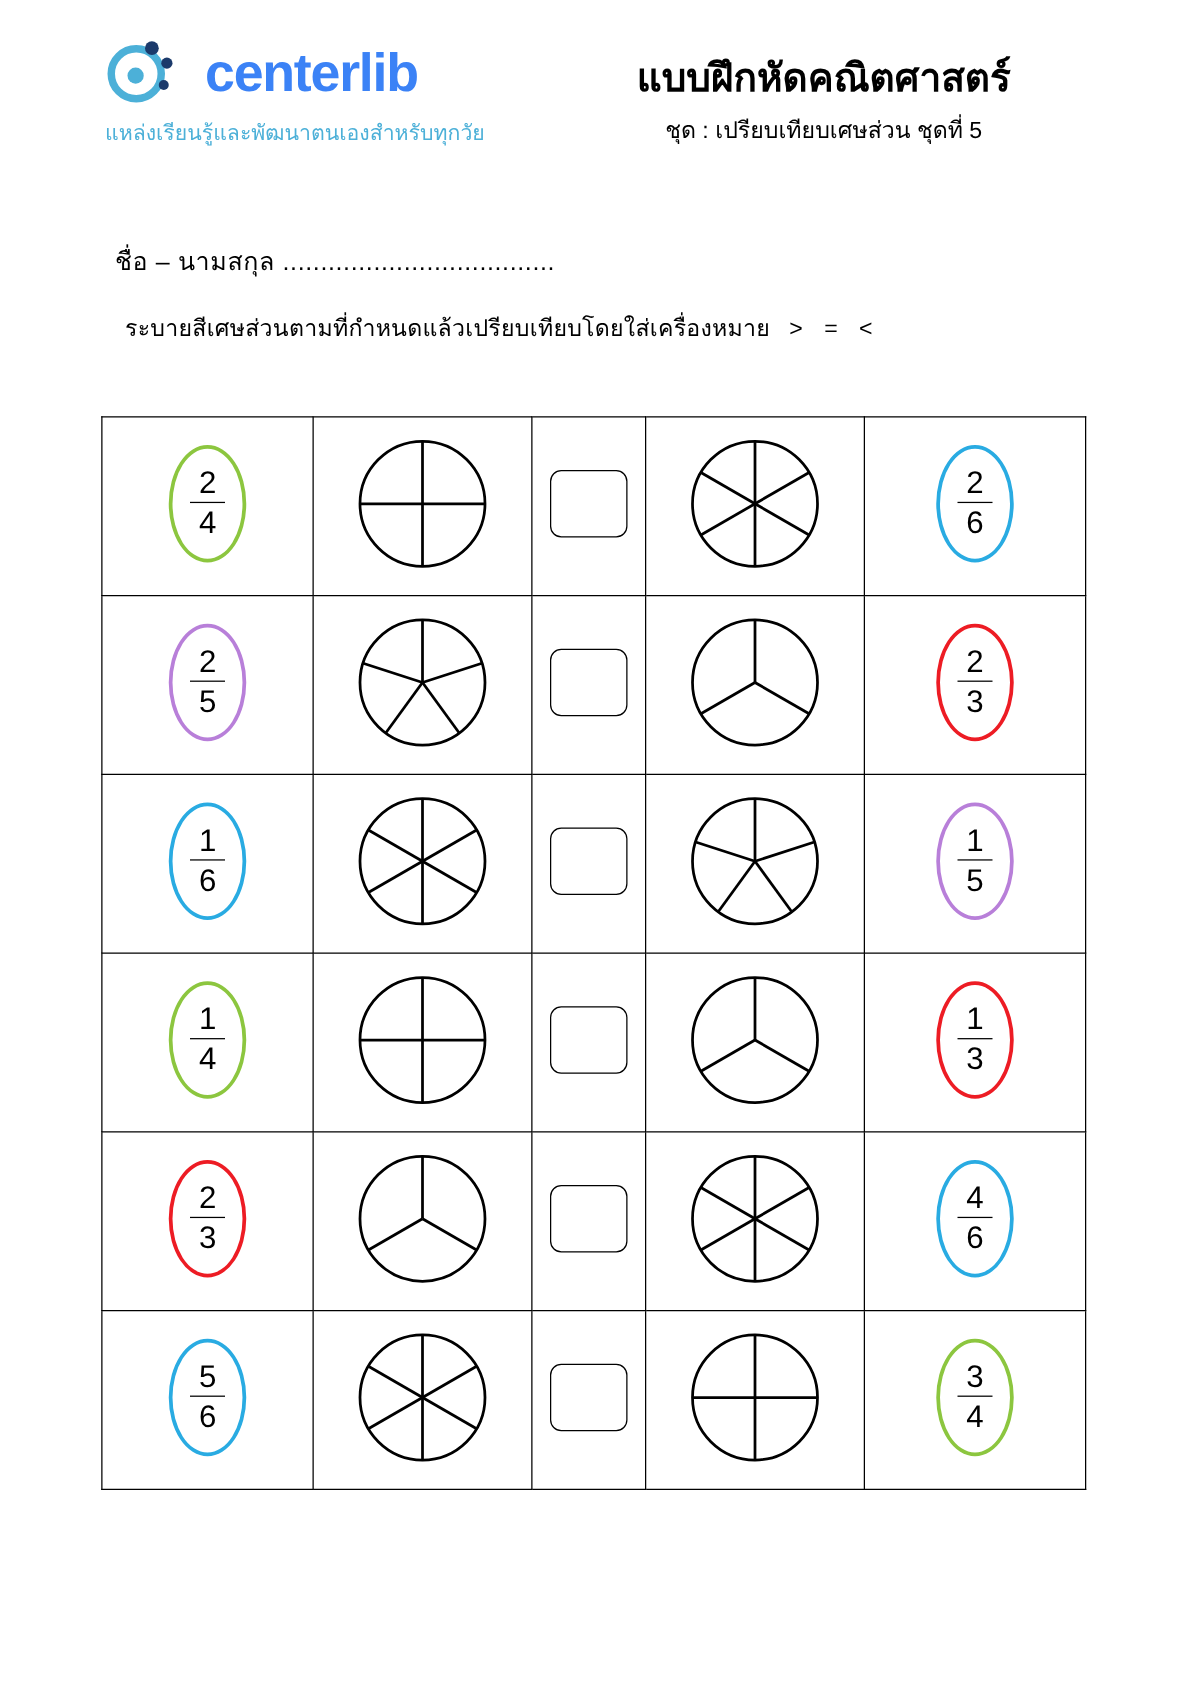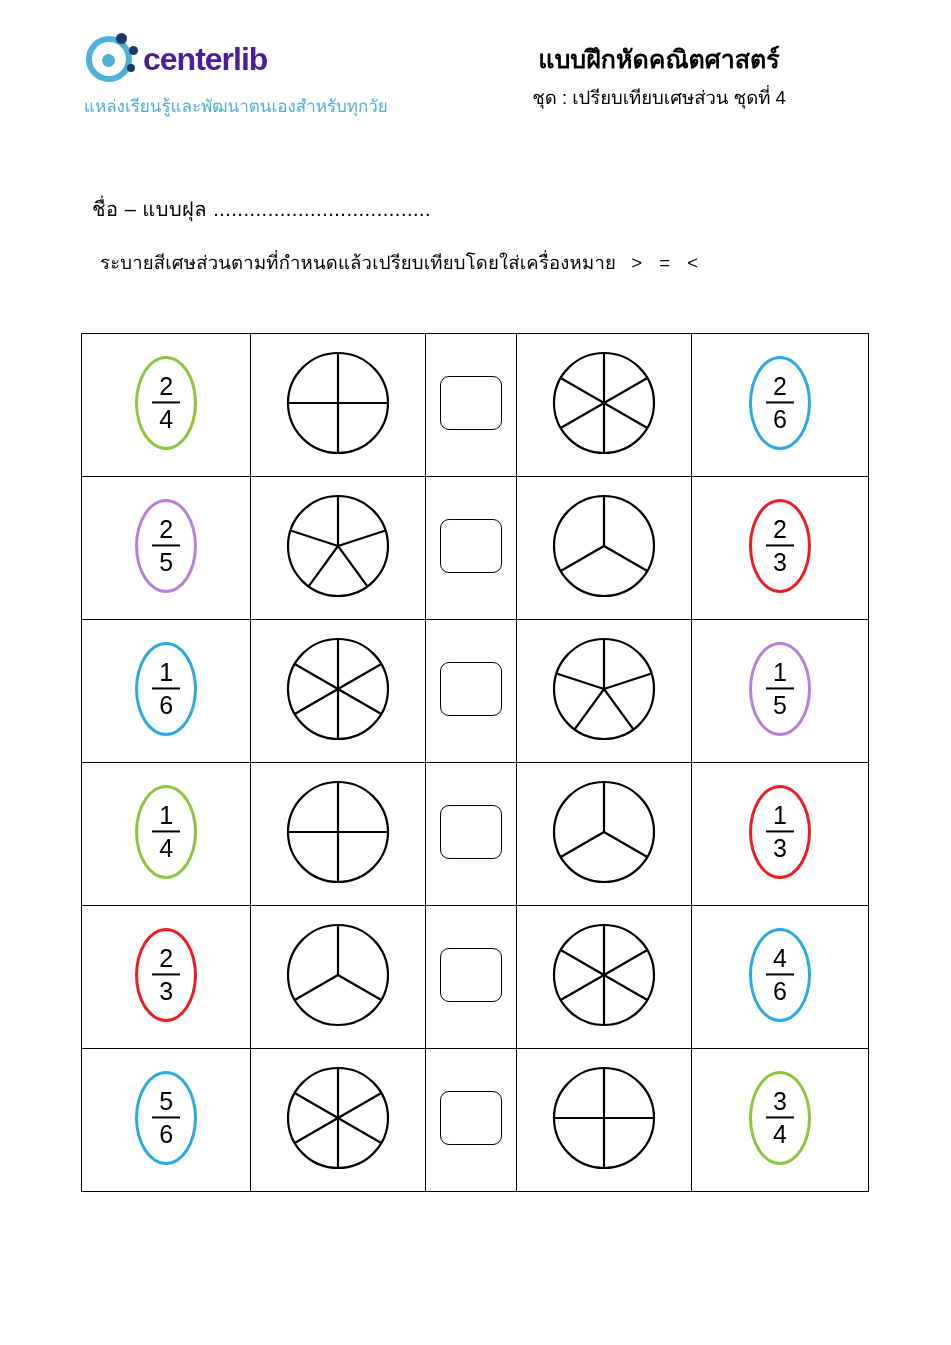--- a/index.html
+++ b/index.html
@@ -49,43 +49,43 @@
   .logo-mark .dot {
     position: absolute;
     background: #1b3a6b;
     border-radius: 50%;
   }
   .logo-mark .d1 { width: 13px; height: 13px; left: 20px; top: 24px; background:#4cb0d8; }
   .logo-mark .d2 { width: 11px; height: 11px; left: 34px; top: 3px; }
   .logo-mark .d3 { width: 9px;  height: 9px;  left: 47px; top: 16px; }
   .logo-mark .d4 { width: 8px;  height: 8px;  left: 45px; top: 34px; }
   .logo-word {
-    font-size: 32px;
+    font-size: 43px;
     font-weight: bold;
-    color: #4c1d95;
+    color: #3b82f6;
     letter-spacing: -1px;
-    margin-left: 3px;
+    margin-left: 24px;
     line-height: 1;
   }
   .logo-tag {
     font-size: 17px;
     color: #4cb0d8;
     margin-top: 4px;
     margin-left: 2px;
     letter-spacing: 0px;
   }
   .title-block {
     position: absolute;
     right: 82px;
     top: 46px;
     text-align: center;
     width: 420px;
   }
   .title-main {
-    font-size: 25px;
+    font-size: 31px;
     font-weight: bold;
     line-height: 1.1;
   }
   .title-sub {
     font-size: 18.5px;
     margin-top: 9px;
   }
   
   .name-line {
     position: absolute;
@@ -187,25 +187,25 @@
         <span class="dot d3"></span>
         <span class="dot d4"></span>
       </span>
       <span class="logo-word">centerlib</span>
     </div>
     <div class="logo-tag">แหล่งเรียนรู้และพัฒนาตนเองสำหรับทุกวัย</div>
   </div>
 
   <div class="title-block">
     <div class="title-main">แบบฝึกหัดคณิตศาสตร์</div>
-    <div class="title-sub">ชุด : เปรียบเทียบเศษส่วน ชุดที่ 4</div>
+    <div class="title-sub">ชุด : เปรียบเทียบเศษส่วน ชุดที่ 5</div>
   </div>
 </div>
 
-<div class="name-line">ชื่อ – แบบฝุล ....................................</div>
+<div class="name-line">ชื่อ – นามสกุล ....................................</div>
 
 <div class="instruction">
   <span>ระบายสีเศษส่วนตามที่กำหนดแล้วเปรียบเทียบโดยใส่เครื่องหมาย</span>
   <span class="ops">&gt;  =  &lt;</span>
 </div>
 
 <table class="worksheet">
   <tbody id="rows-body">
       <tr>
         <td class="c-frac"><span class="oval" style="border-color:#8cc63f"><span class="frac">

